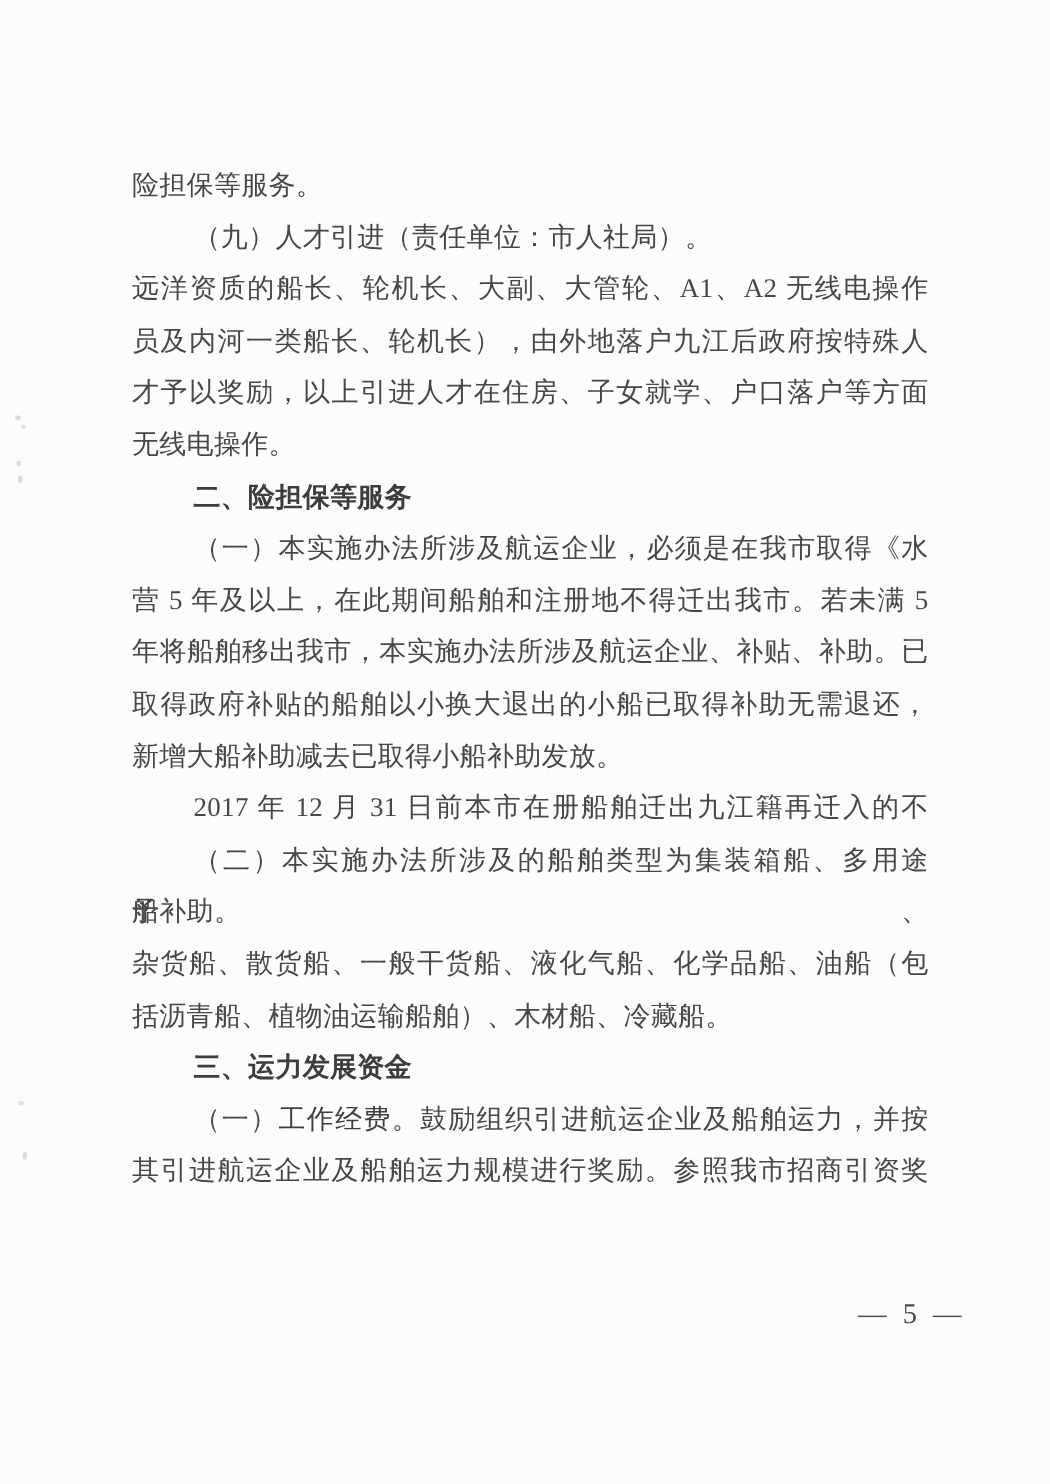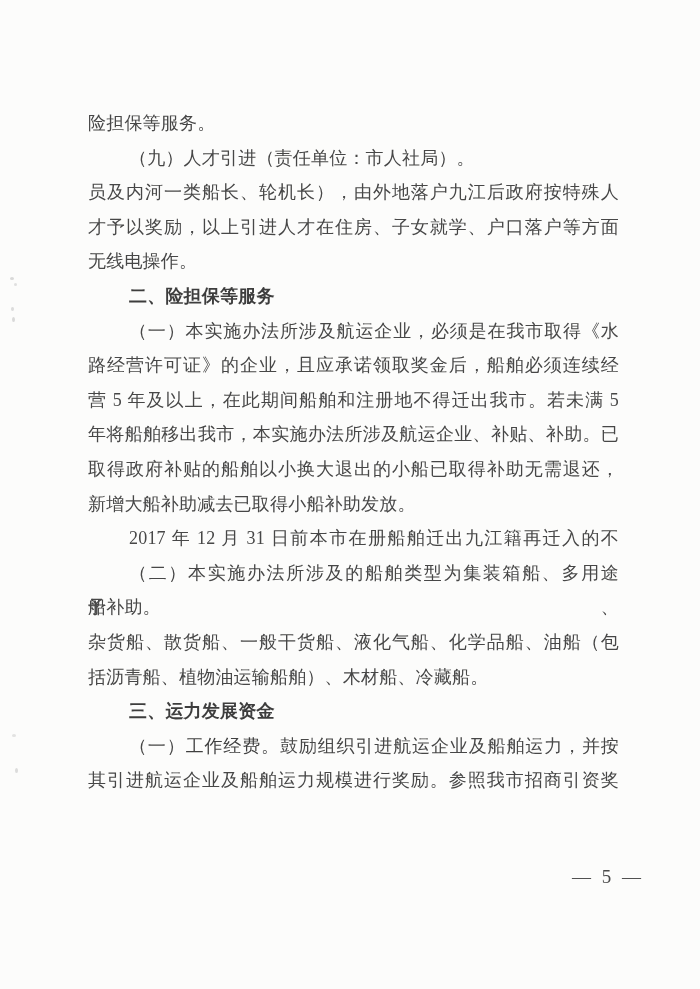--- a/index.html
+++ b/index.html
@@ -78,26 +78,26 @@
   <span class="speck s1"></span>
   <span class="speck s2"></span>
   <span class="speck s3"></span>
   <span class="speck s4"></span>
   <span class="speck s5"></span>
   <span class="speck s6"></span>
 
   <div class="doc">
     <div class="line">险担保等服务。</div>
     <div class="line indent">（九）人才引进（责任单位：市人社局）。</div>
+    <div class="line just">远洋资质的船长、轮机长、大副、大管轮、A1、A2 无线电操作</div>
     <div class="line just">员及内河一类船长、轮机长），由外地落户九江后政府按特殊人</div>
     <div class="line just">才予以奖励，以上引进人才在住房、子女就学、户口落户等方面</div>
     <div class="line">无线电操作。</div>
     <div class="line indent heading">二、险担保等服务</div>
     <div class="line indent just">（一）本实施办法所涉及航运企业，必须是在我市取得《水</div>
-    <div class="line just">路经营许可证》的企业，且应承诺领取奖金后，船舶必须连续经</div>
     <div class="line just">营 5 年及以上，在此期间船舶和注册地不得迁出我市。若未满 5</div>
     <div class="line just">年将船舶移出我市，本实施办法所涉及航运企业、补贴、补助。已</div>
     <div class="line just">取得政府补贴的船舶以小换大退出的小船已取得补助无需退还，</div>
     <div class="line">新增大船补助减去已取得小船补助发放。</div>
     <div class="line indent just">2017 年 12 月 31 日前本市在册船舶迁出九江籍再迁入的不</div>
     <div class="line indent just">（二）本实施办法所涉及的船舶类型为集装箱船、多用途船、</div>
     <div class="line">予补助。</div>
     <div class="line just">杂货船、散货船、一般干货船、液化气船、化学品船、油船（包</div>
     <div class="line">括沥青船、植物油运输船舶）、木材船、冷藏船。</div>
     <div class="line indent heading">三、运力发展资金</div>

